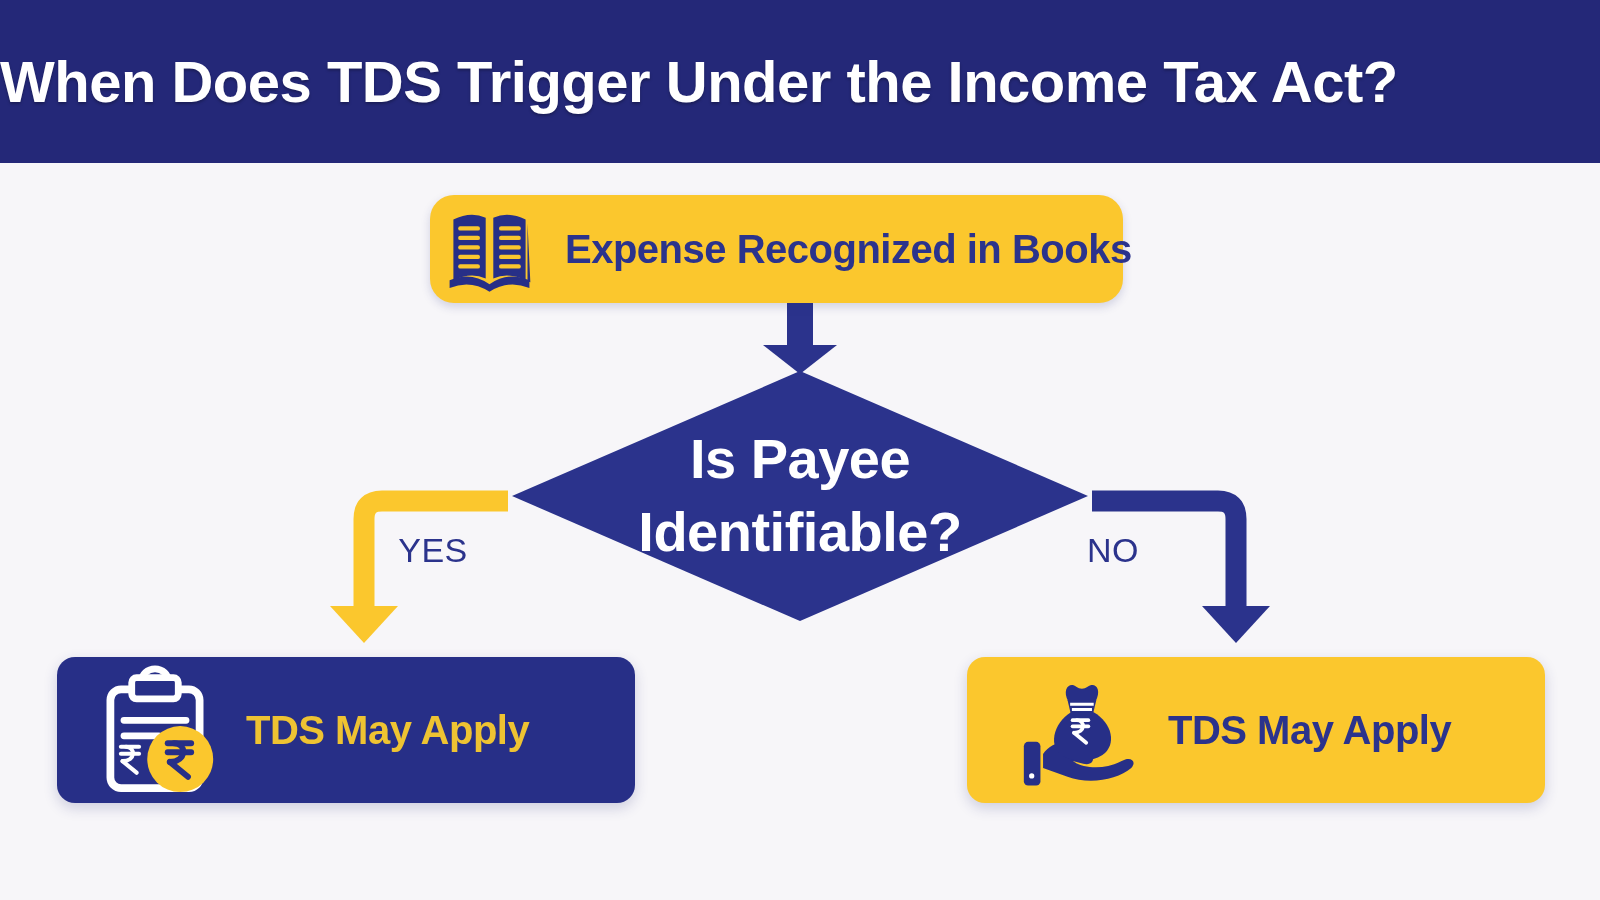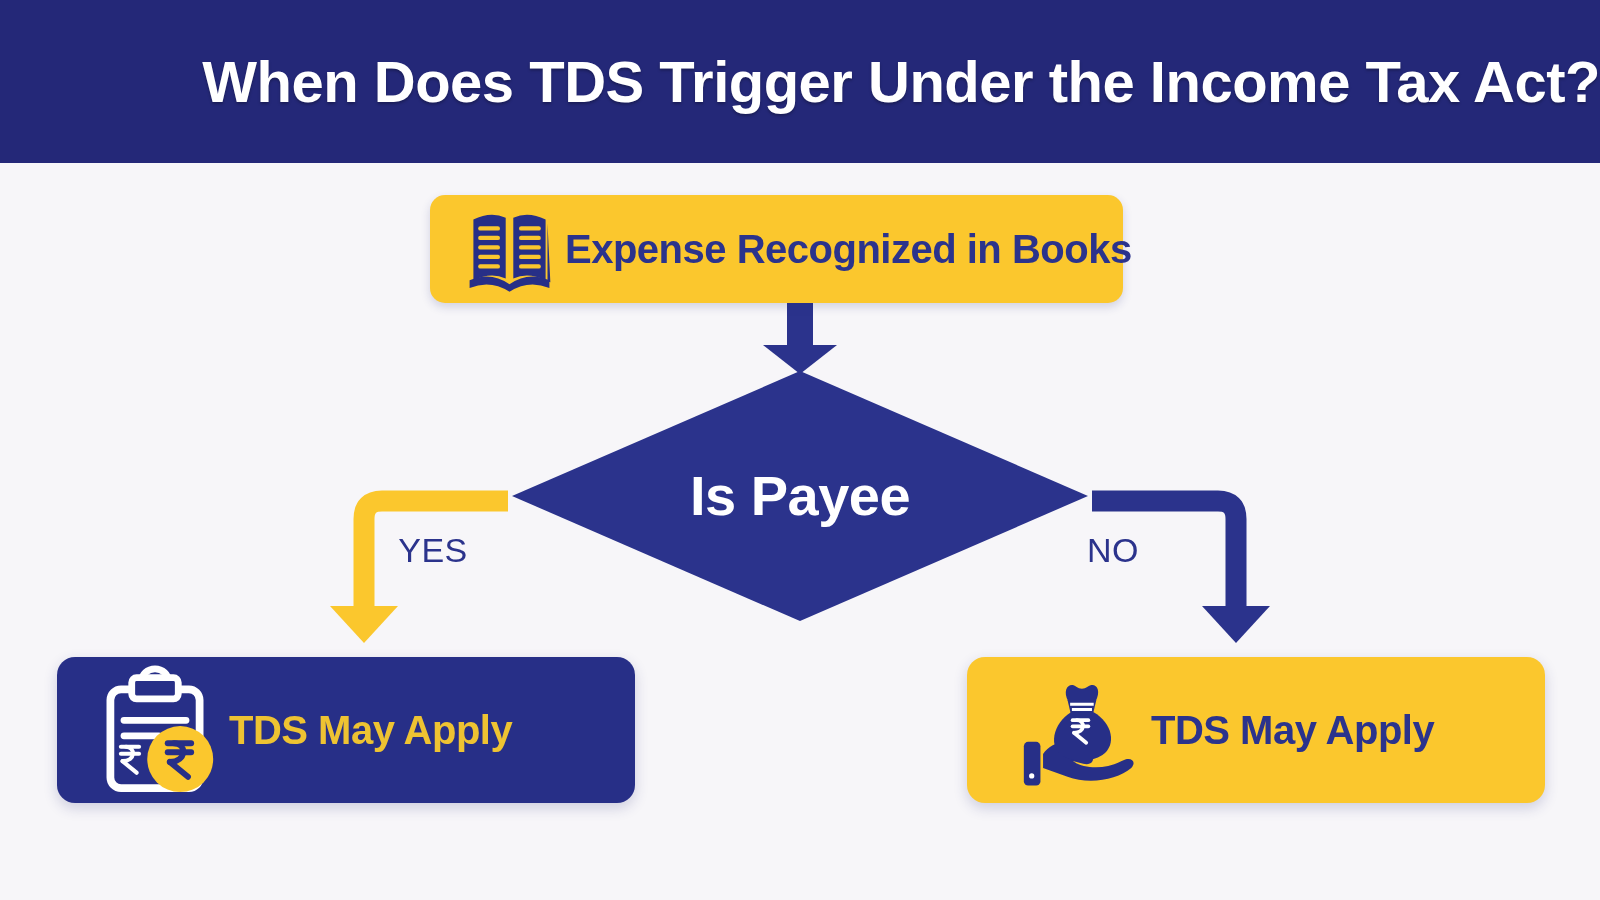--- a/index.html
+++ b/index.html
@@ -2,39 +2,39 @@
 <html style="--navy-header: #242878; --royal: #2b338c; --yellow: #fbc72d; --bg: #f7f6f9; --box-navy: #272f87; --text-yellow: #eec332; --white: #ffffff;"><head>
 <meta charset="utf-8">
 <style>
   :root{
     --navy-header:#242878; --royal:#2b338c; --yellow:#fbc72d; --bg:#f7f6f9;
     --box-navy:#272f87; --text-yellow:#eec332; --white:#ffffff;
   }
   *{margin:0;padding:0;box-sizing:border-box}
   html,body{background:var(--bg)}
   body{width:1600px;height:900px;overflow:hidden;font-family:"Liberation Sans",sans-serif}
-  .header{height:163px;background:var(--navy-header);display:flex;align-items:center;justify-content:flex-end}
+  .header{height:163px;background:var(--navy-header);display:flex;align-items:center;justify-content:flex-start}
   .title{color:var(--white);font-size:58px;font-weight:800;letter-spacing:-.5px;text-shadow:0 2px 3px rgba(0,0,0,.28);white-space:nowrap}
   .canvas{position:relative;width:1600px;height:737px;background:var(--bg)}
   .decor{position:absolute;left:0;top:0}
   .royal-fill{fill:var(--royal)}
   .yellow-fill{fill:var(--yellow)}
   .yellow-stroke{stroke:var(--yellow);stroke-width:21;fill:none}
   .royal-stroke{stroke:var(--royal);stroke-width:21;fill:none}
   .node{position:absolute;display:flex;align-items:center}
-  .start{left:430px;top:32px;width:693px;height:108px;background:var(--yellow);border-radius:15px;
-         padding-left:32px;gap:8px;box-shadow:0 4px 10px rgba(40,45,120,.18)}
+  .start{left:430px;top:32px;width:693px;height:108px;background:var(--yellow);border-radius:24px;
+         padding-left:12px;gap:28px;box-shadow:0 4px 10px rgba(40,45,120,.18)}
   .start-label{color:var(--royal);font-size:40px;font-weight:800;letter-spacing:-.5px;white-space:nowrap}
   .decision-label{position:absolute;left:800px;top:333px;transform:translate(-50%,-50%);text-align:center;
          color:var(--white);font-size:56px;font-weight:800;line-height:1.3;width:440px;letter-spacing:-.5px}
   .decision-label span{display:block}
   .branch{position:absolute;font-size:34px;font-weight:400;color:var(--royal);width:120px;text-align:center;letter-spacing:.5px}
   .yes-pos{left:373px;top:368px}
   .no-pos{left:1053px;top:368px}
-  .outcome{top:494px;width:578px;height:146px;border-radius:18px;padding-left:34px;gap:10px;
+  .outcome{top:494px;width:578px;height:146px;border-radius:18px;padding-left:34px;gap:27px;
            box-shadow:0 5px 14px rgba(40,45,120,.20)}
   .provision{left:57px;background:var(--box-navy)}
   .payment{left:967px;background:var(--yellow)}
   .outcome-text span{display:block;font-size:40px;font-weight:800;letter-spacing:-.5px;line-height:1.3;white-space:nowrap}
   .provision .outcome-text{color:var(--text-yellow)}
   .payment .outcome-text{color:var(--royal)}
   .icon{flex:0 0 auto}
   .defs-holder{position:absolute;width:0;height:0;overflow:hidden}
 </style>
 </head>
@@ -96,20 +96,21 @@
         <rect x="60" y="41" width="23" height="4.6" rx="2.3"></rect>
         <rect x="60" y="51" width="23" height="4.6" rx="2.3"></rect>
         <rect x="60" y="61" width="23" height="4.6" rx="2.3"></rect>
       </g>
     </svg>
     <span class="start-label">Expense Recognized in Books</span>
   </div>
 
   <div class="decision-label">
     <span>Is Payee</span>
+    <span>Identifiable?</span>
   </div>
 
   <div class="branch yes-pos">YES</div>
   <div class="branch no-pos">NO</div>
 
   <div class="node outcome provision">
     <svg class="icon" width="128" height="132" viewBox="0 0 132 136">
       <rect x="20" y="26" width="92" height="102" rx="11" fill="none" stroke="#ffffff" stroke-width="8"></rect>
       <path d="M52 18 a14 13 0 0 1 28 0" fill="none" stroke="#ffffff" stroke-width="7"></path>
       <rect x="42" y="14" width="48" height="22" rx="5" fill="#272f87" stroke="#ffffff" stroke-width="7"></rect>

